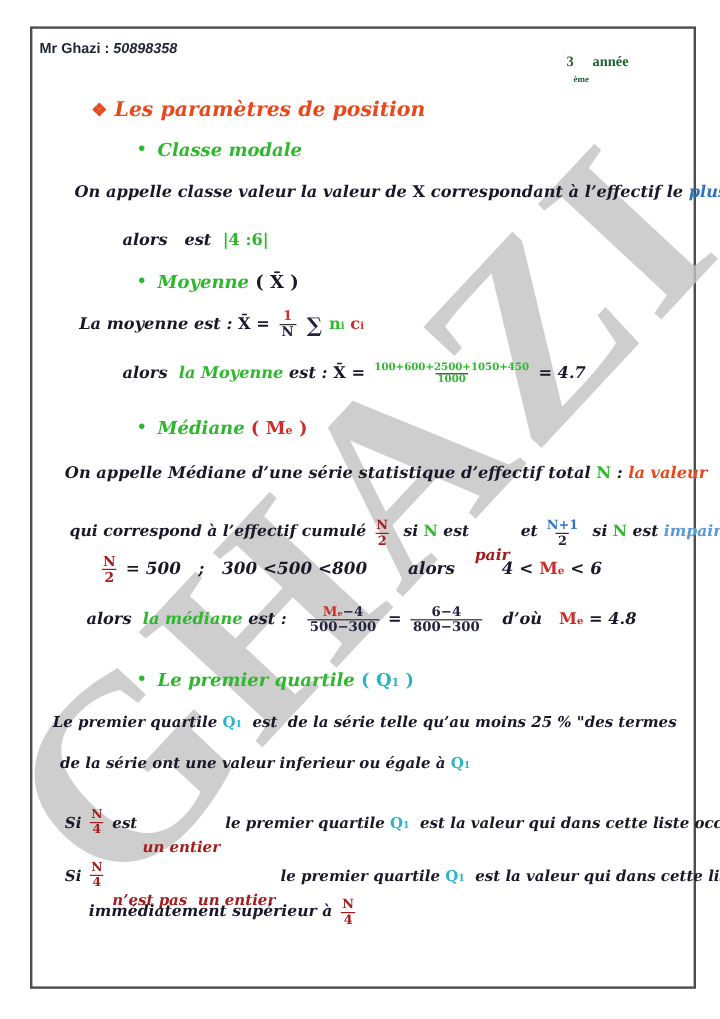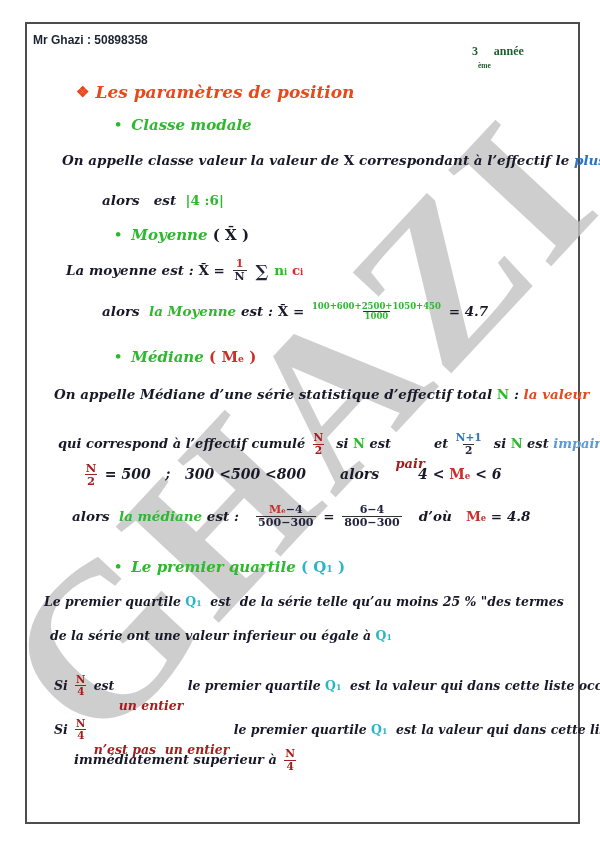--- a/index.html
+++ b/index.html
@@ -11,21 +11,21 @@
              transform:translate(-50%,-50%) rotate(-47deg);
              font-family:"Liberation Serif",serif;font-weight:bold;
              font-size:215px;letter-spacing:6px;color:var(--watermark-gray,#c3c3c3);
              opacity:0.8;white-space:pre;}
   .content{position:absolute;inset:0;z-index:1;}
   .line{position:absolute;display:flex;align-items:center;white-space:pre;
         font-style:italic;font-weight:bold;color:var(--ink,#181828);
         font-size:13.5px;line-height:1.25;}
   .hdr{font-family:"Liberation Sans",sans-serif;font-style:normal;font-weight:bold;
        font-size:12px;color:#1b2430;}
-  .hdr .num{}
+  .hdr .num{font-style:italic;}
   .hdr-right{color:var(--dark-green,#1b5e2f);font-family:"Liberation Serif",serif;}
   sup{font-size:0.62em;margin-top:28px;}
   sub{font-size:0.62em;}
   .title-line{font-size:17px;color:var(--orange-red,#e8481c);}
   .title-line .marker{font-style:normal;margin-right:6px;font-size:15px;}
   .sec-head{font-size:15px;}
   .bullet{color:var(--green,#2eb82e);font-style:normal;margin-right:9px;font-size:13px;}
   .headtext{color:var(--green,#2eb82e);}
   .green{color:var(--green,#2eb82e);}
   .orange{color:var(--orange-red,#e8481c);}

